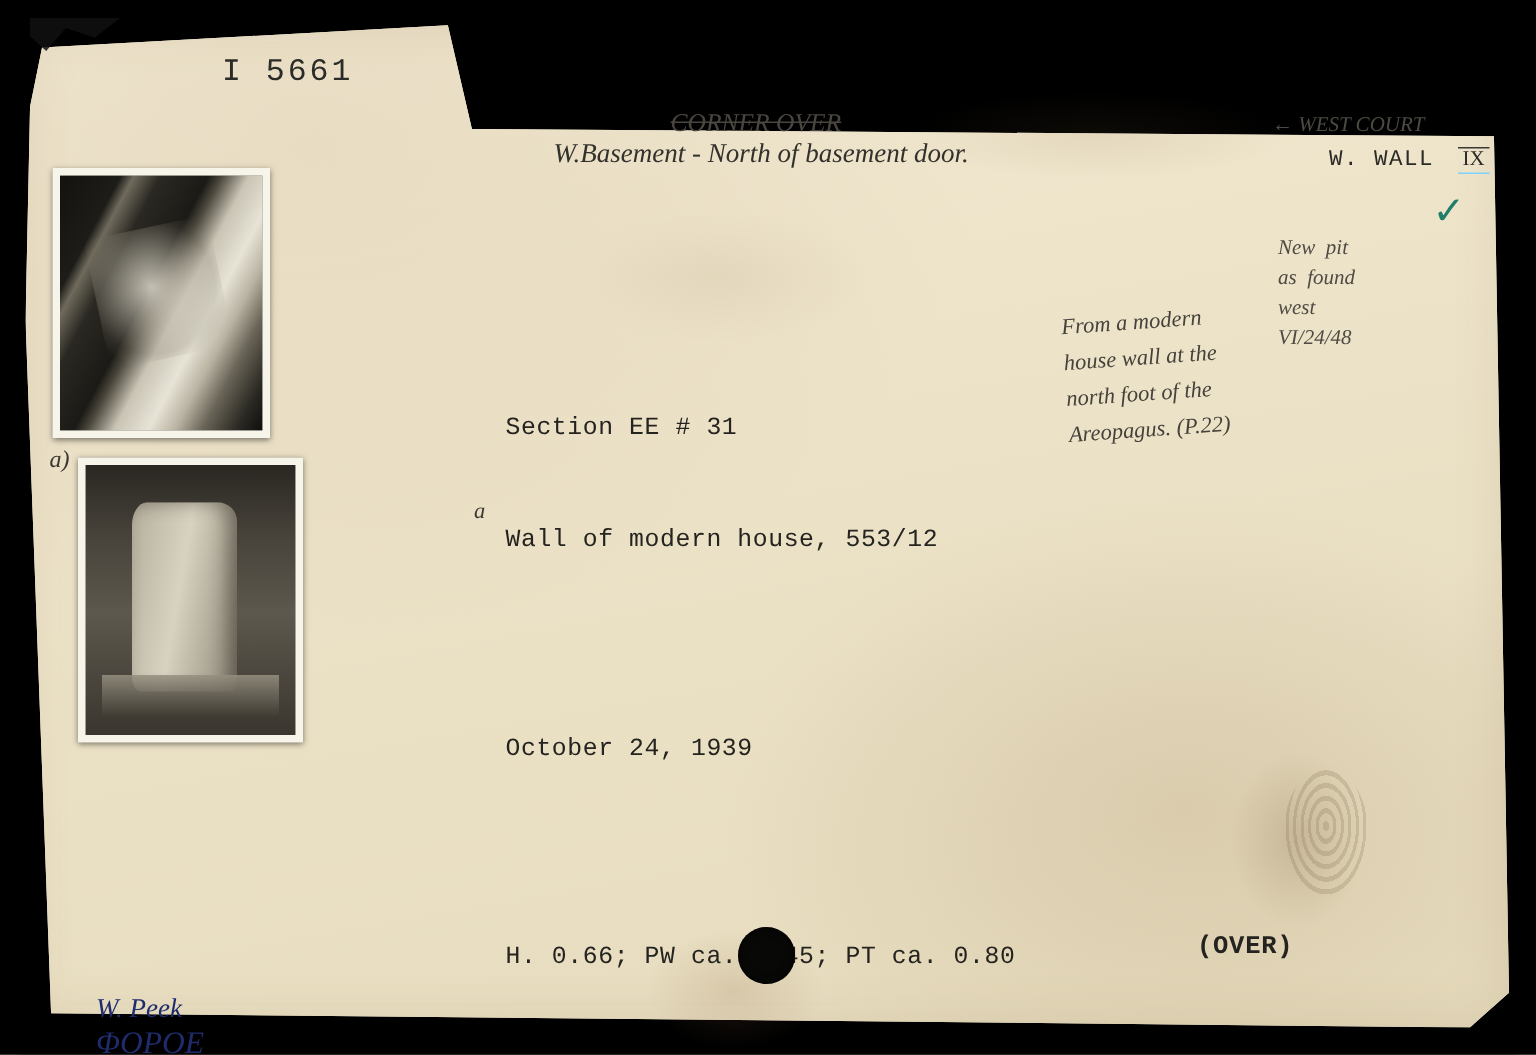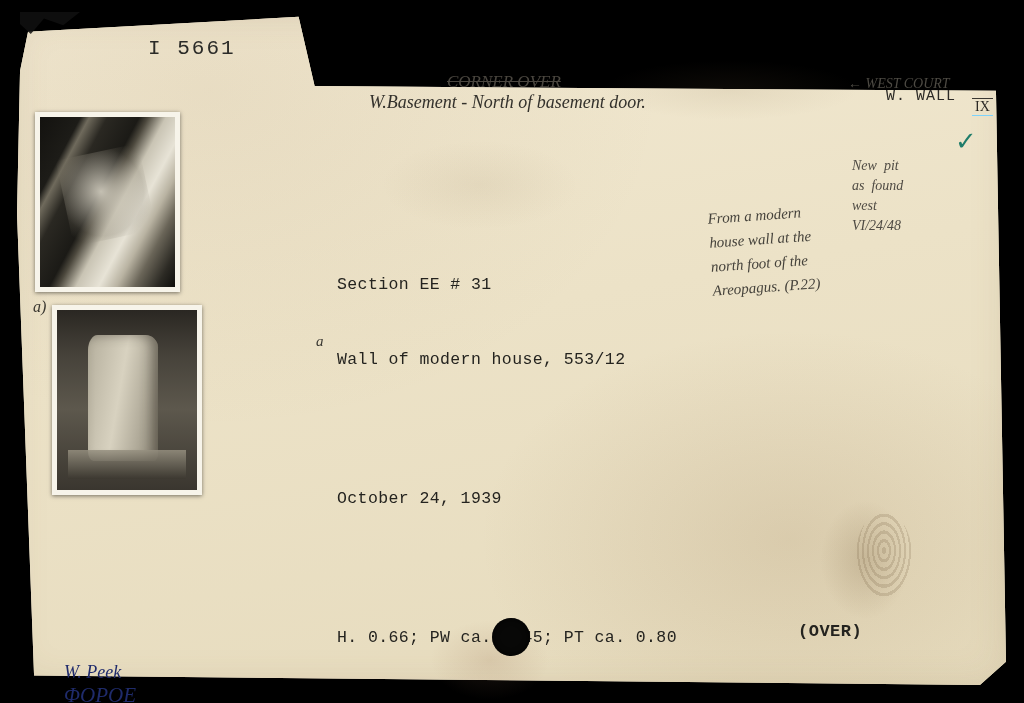--- a/index.html
+++ b/index.html
@@ -186,21 +186,21 @@
     text-decoration: line-through;
     text-decoration-color: #4a463f;
   }
   .hw-west-court {
     left: 848px; top: 76px;
     font-size: 14px;
     color: #4d4a43;
     text-align: center;
   }
   .hw-wwall {
-    left: 886px; top: 88px;
+    left: 886px; top: 98px;
     font-size: 15px;
     font-style: normal;
     font-family: "Liberation Mono", monospace;
     letter-spacing: 1px;
     color: #2c2a26;
   }
   .hw-ix {
     left: 972px; top: 98px;
     font-size: 14px;
     font-style: normal;

